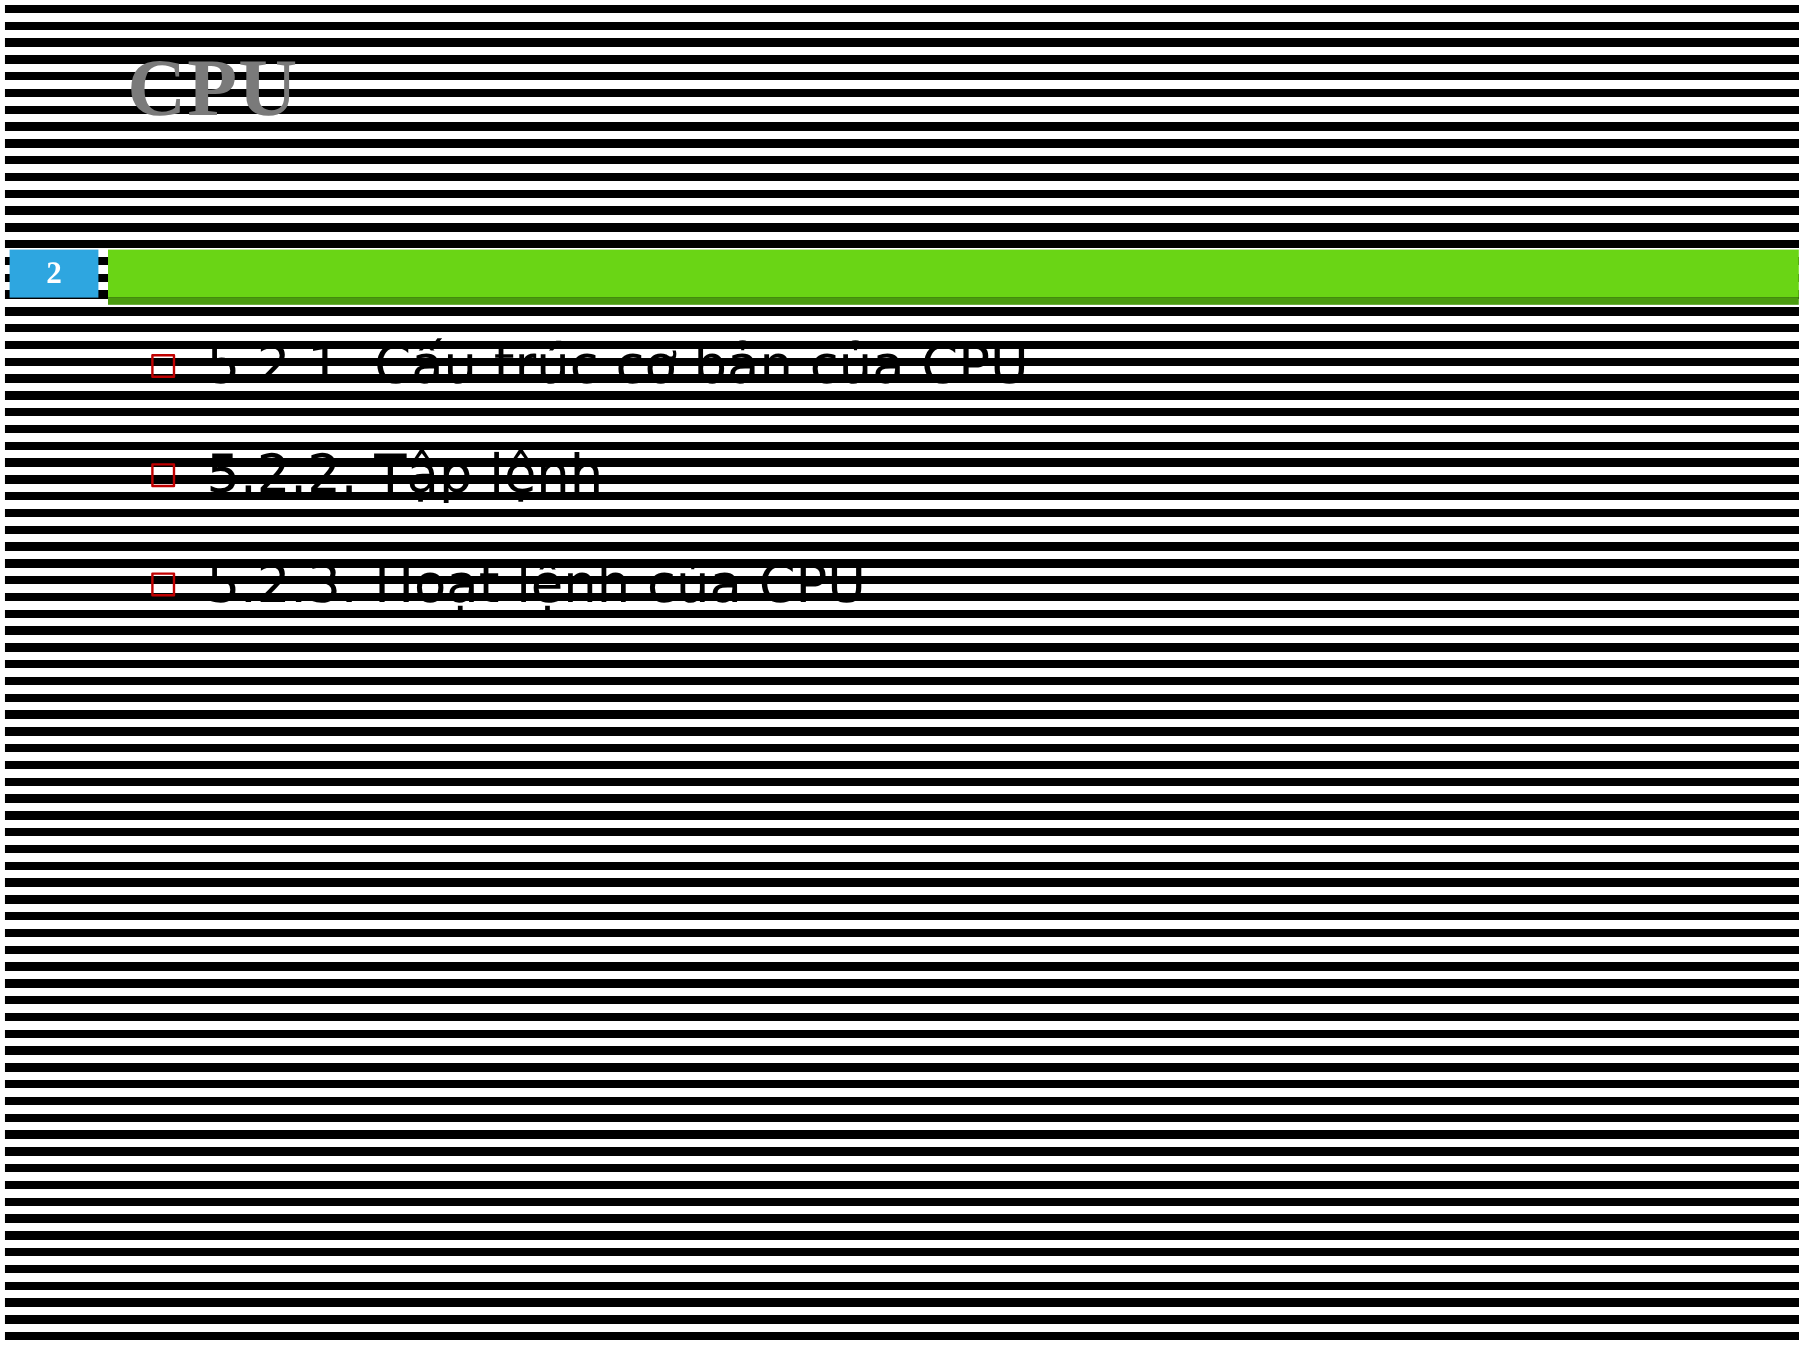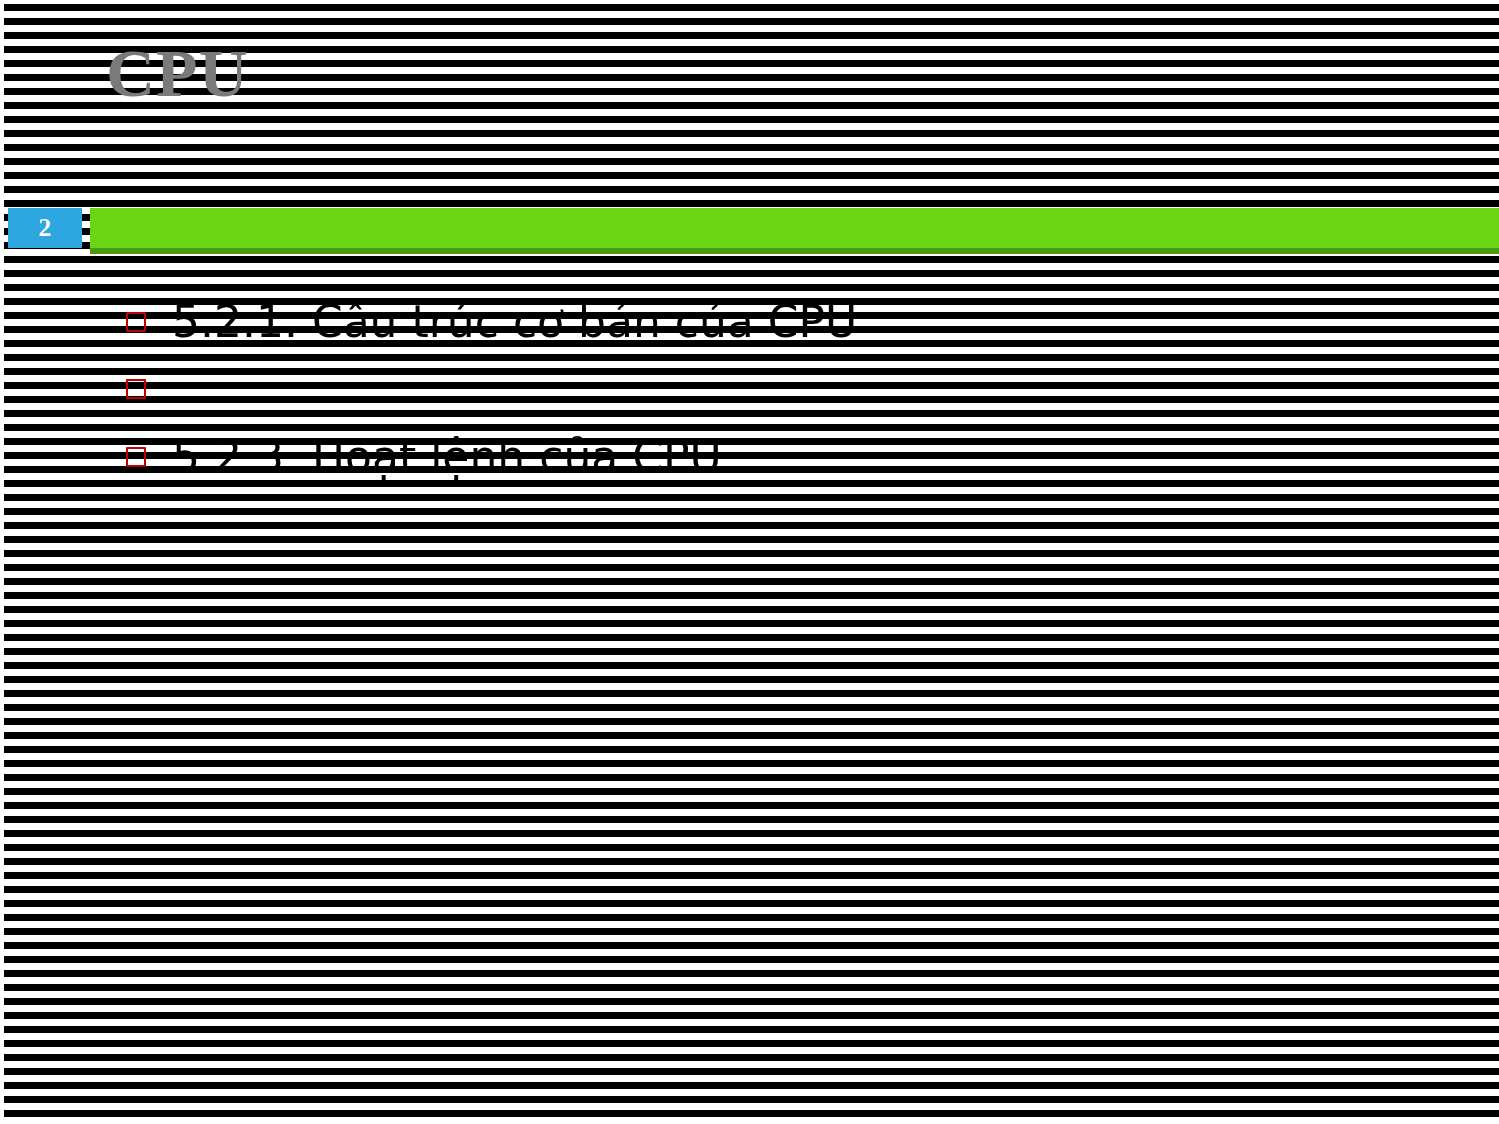--- a/index.html
+++ b/index.html
@@ -49,21 +49,21 @@
     background: #6ad515;
   }
   .green-bar::after {
     content: "";
     position: absolute;
     left: 0; right: 0; bottom: -6px; height: 6px;
     background: #4a9b0f;
   }
   .bullets {
     position: absolute;
-    left: 110px; top: 272px;
+    left: 110px; top: 255px;
     right: 40px;
   }
   .bullet-row {
     display: flex;
     align-items: center;
     margin-bottom: 16px;
   }
   .bullet-icon {
     width: 20px; height: 20px;
     border: 2px solid #c00000;
@@ -95,20 +95,21 @@
 
   <div class="bullets">
 
     <div class="bullet-row">
       <span class="bullet-icon"></span>
       <span class="bullet-text">5.2.1. Cấu trúc cơ bản của CPU</span>
     </div>
 
     <div class="bullet-row">
       <span class="bullet-icon"></span>
+      <span class="bullet-text">5.2.2. Tập lệnh</span>
     </div>
 
     <div class="bullet-row">
       <span class="bullet-icon"></span>
       <span class="bullet-text">5.2.3. Hoạt lệnh của CPU</span>
     </div>
 
   </div>
 
 </div>

